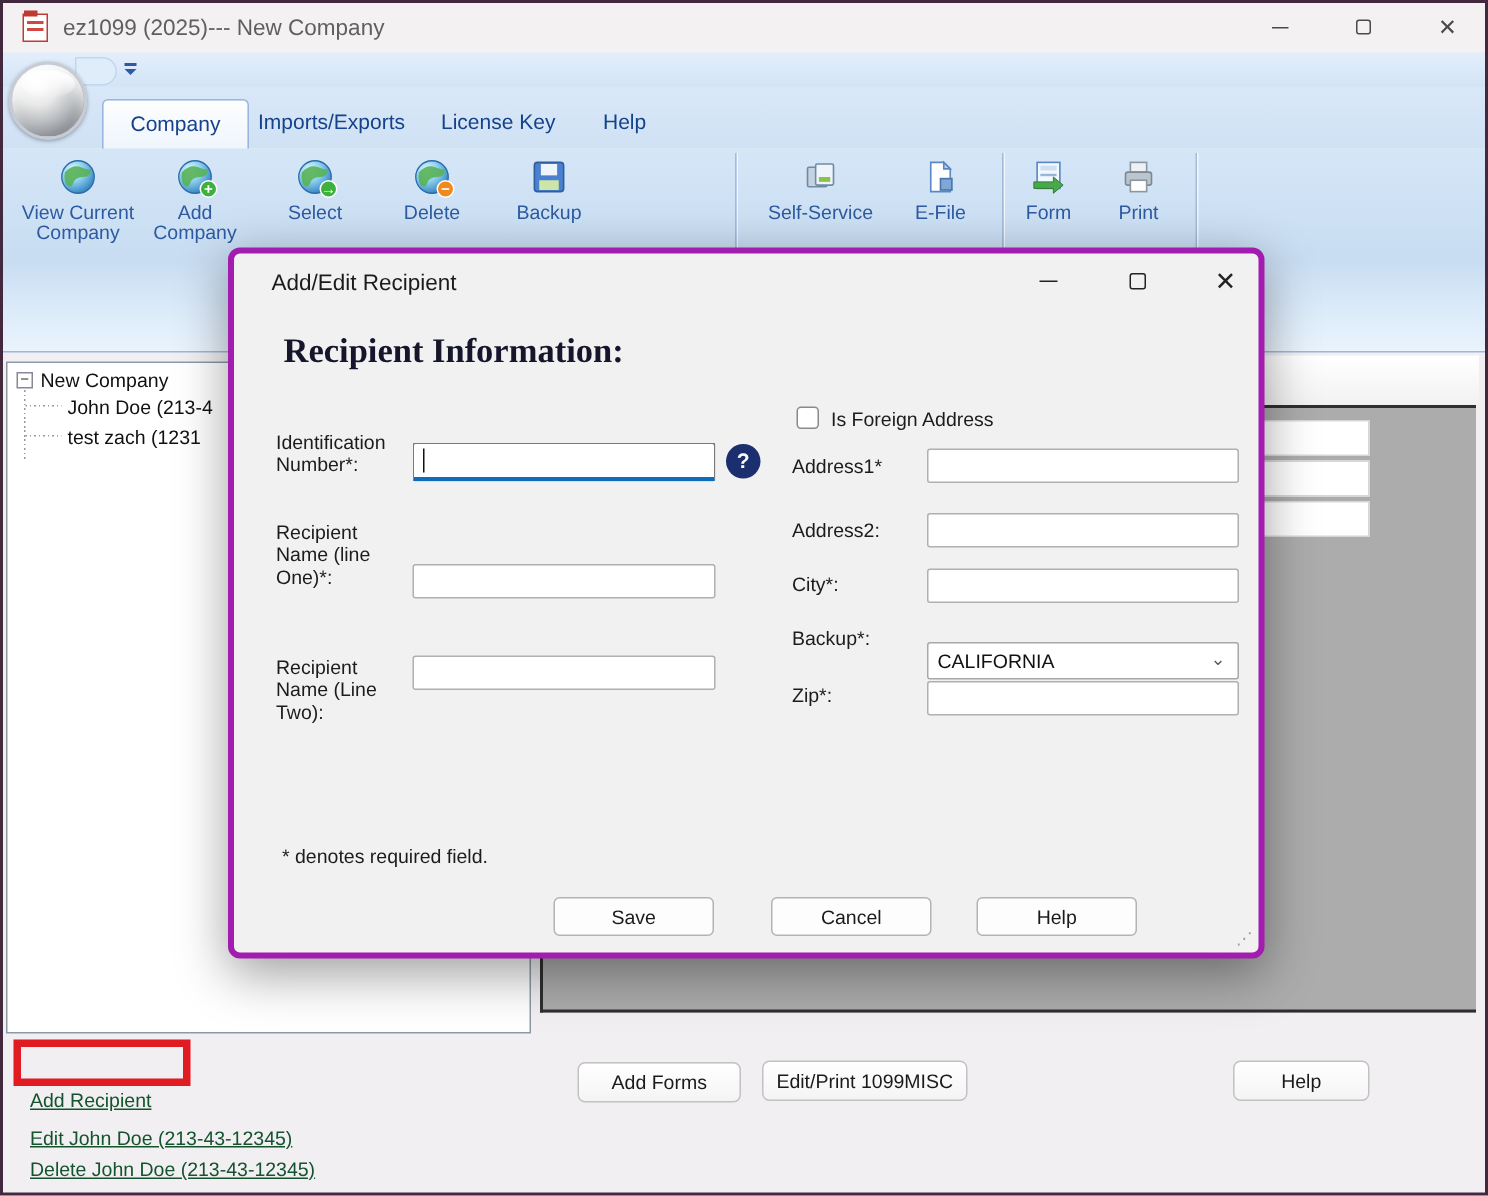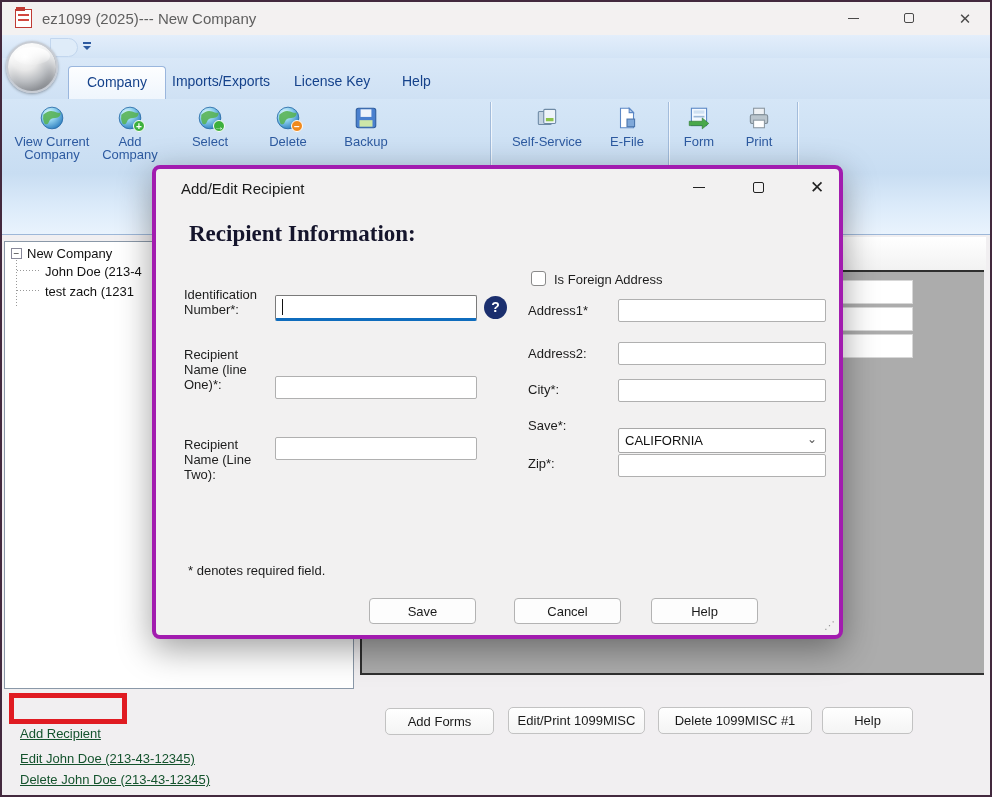--- a/index.html
+++ b/index.html
@@ -264,21 +264,20 @@
   </div>
 
   <div class="red-box"></div>
   <a class="rec-link" style="top:700px;">Add Recipient</a>
   <a class="rec-link" style="top:725px;">Edit John Doe (213-43-12345)</a>
   <a class="rec-link" style="top:746px;">Delete John Doe (213-43-12345)</a>
   <a class="rec-link" style="top:767px;">Delete All Recipients</a>
 
   <div class="form-btn" style="left:383px; top:706px; width:109px;">Add Forms</div>
   <div class="form-btn" style="left:506px; top:705px; width:137px;">Edit/Print 1099MISC</div>
-  <div class="form-btn" style="left:656px; top:705px; width:154px;">Delete 1099MISC #1</div>
   <div class="form-btn" style="left:820px; top:705px; width:91px;">Help</div>
 
   <div class="dialog">
     <div class="dlg-title">Add/Edit Recipient</div>
     <div class="dlg-btn" style="left:519px;">
         <span style="width:12px;height:1px;background:#222;"></span>
       </div>
     <div class="dlg-btn" style="left:578px;">
         <span style="width:11px;height:11px;border:1px solid #222;border-radius:2px;"></span>
       </div>
@@ -305,21 +304,21 @@
 
     <div class="f-label" style="left:372px; top:134px;">Address1*</div>
     <div class="f-input" style="left:462px; top:130px; width:208px;"></div>
 
     <div class="f-label" style="left:372px; top:177px;">Address2:</div>
     <div class="f-input" style="left:462px; top:173px; width:208px;"></div>
 
     <div class="f-label" style="left:372px; top:213px;">City*:</div>
     <div class="f-input" style="left:462px; top:210px; width:208px;"></div>
 
-    <div class="f-label" style="left:372px; top:249px;">Save*:</div>
+    <div class="f-label" style="left:372px; top:249px;">Backup*:</div>
     <div class="f-select" style="left:462px; top:247px;">
       <span>CALIFORNIA</span>
       <span class="chev">⌄</span>
     </div>
 
     <div class="f-label" style="left:372px; top:287px;">Zip*:</div>
     <div class="f-input" style="left:462px; top:285px; width:208px;"></div>
 
     <div class="dlg-foot">* denotes required field.</div>
 

